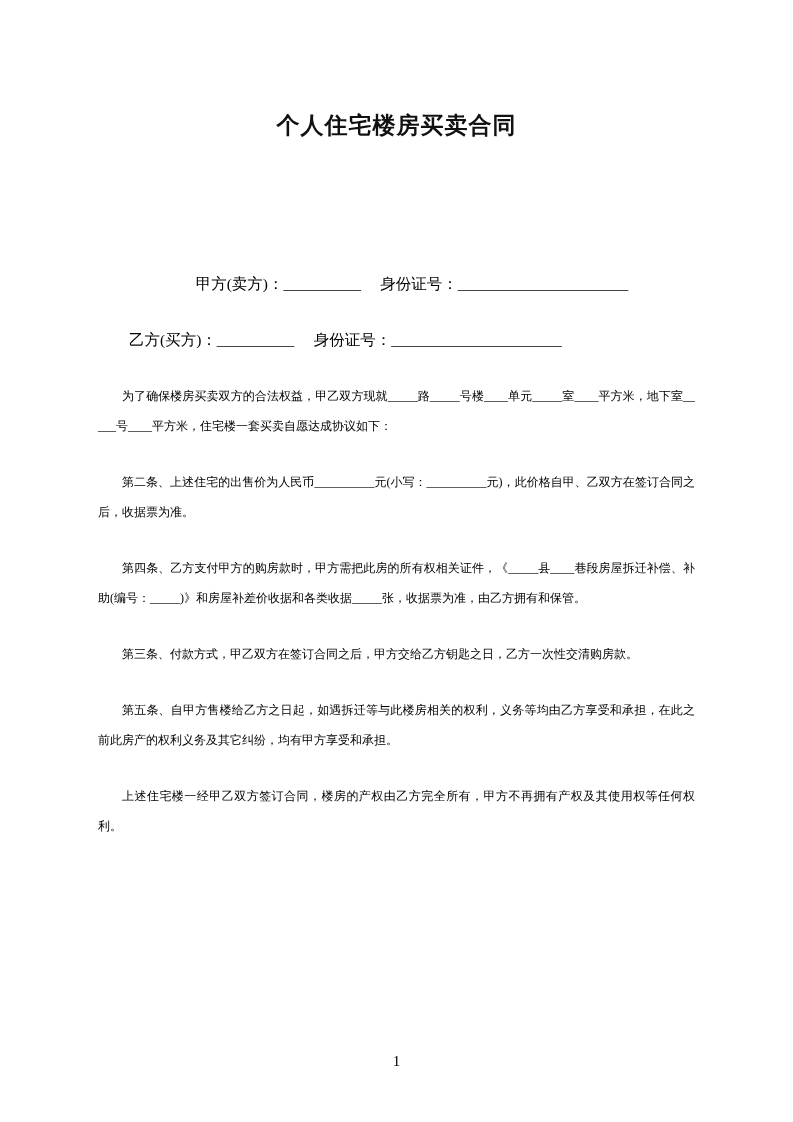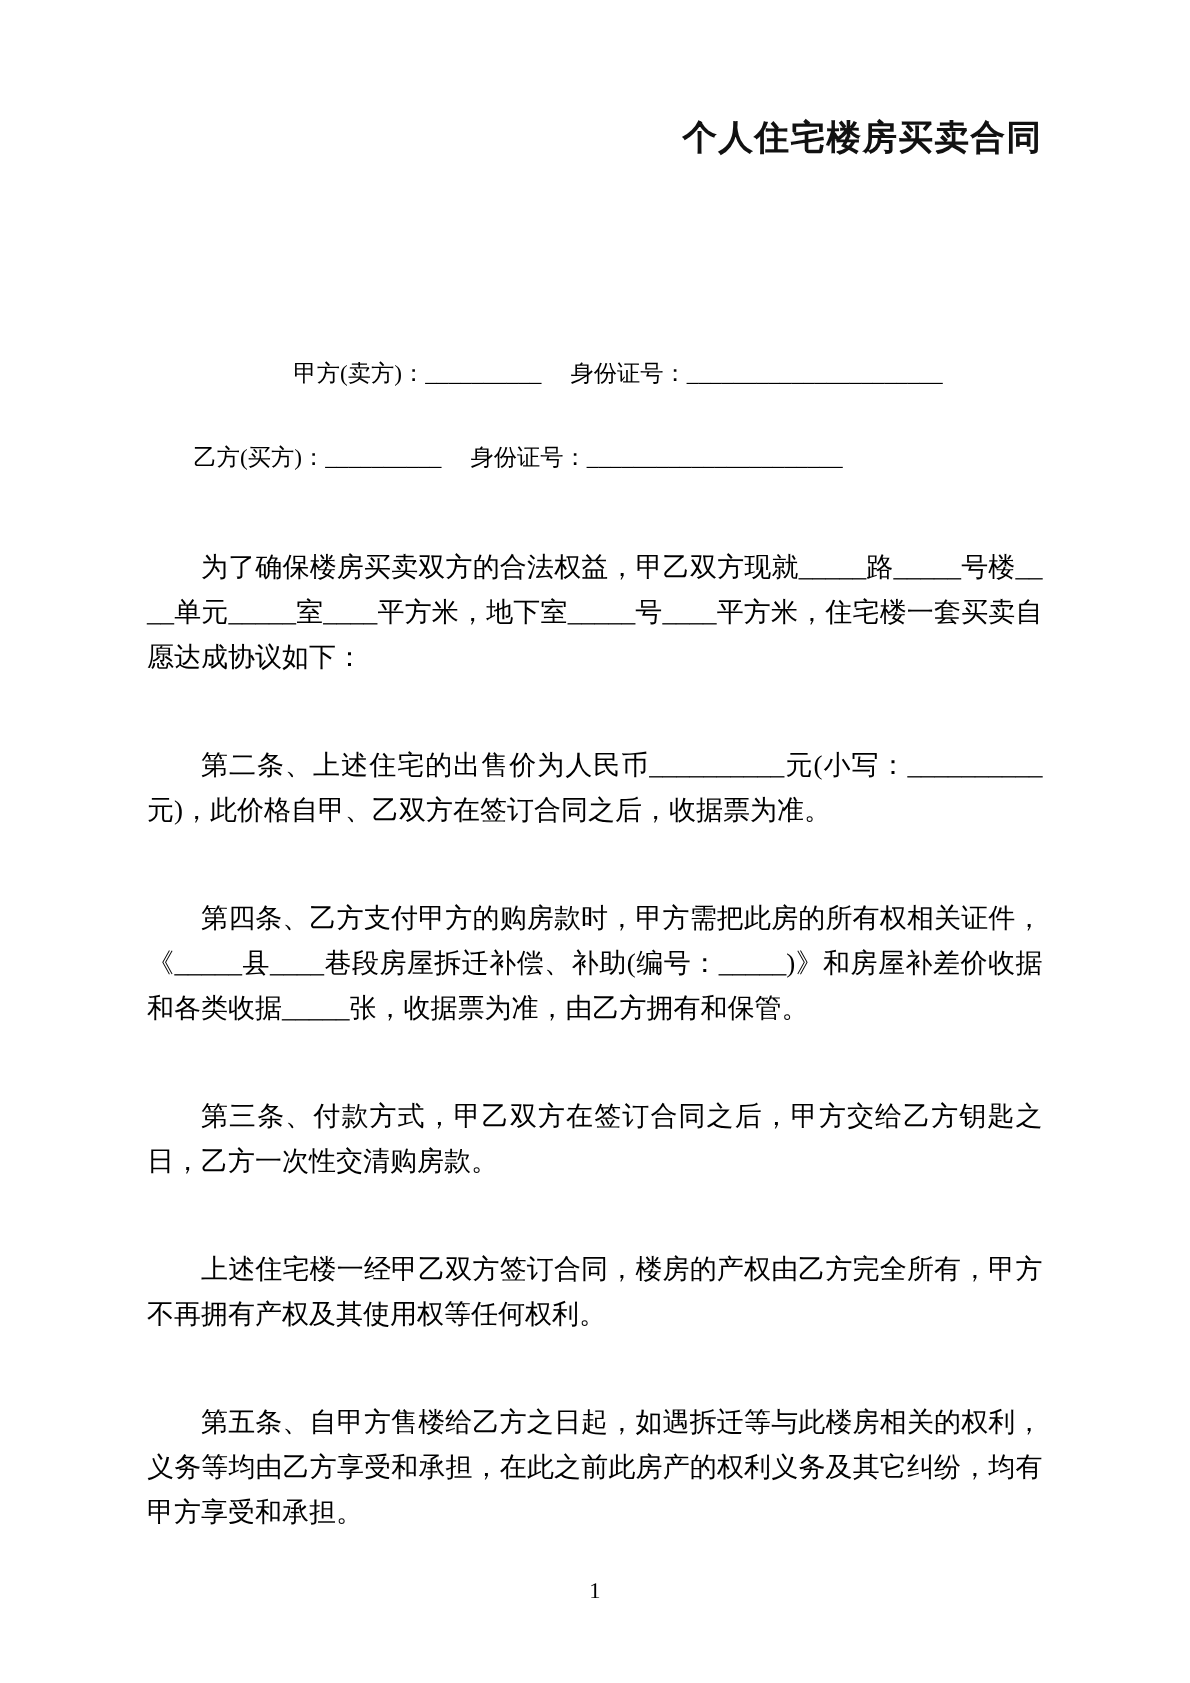--- a/index.html
+++ b/index.html
@@ -14,39 +14,39 @@
     overflow: hidden;
   }
   .page {
     width: 793px;
     height: 1122px;
     padding: 0 98px;
     position: relative;
     background: #ffffff;
   }
   .doc-title {
-    padding-top: 76px;
-    text-align: right;
+    padding-top: 110px;
+    text-align: center;
     font-size: 23px;
     font-weight: bold;
     letter-spacing: 1px;
     color: #111111;
   }
   .party-line {
     margin-top: 0;
     padding-left: 2em;
     font-size: 15.5px;
     line-height: 30px;
     white-space: pre-wrap;
   }
   .party-line.first { margin-top: 128px; text-align: center; }
   .party-line.second { margin-top: 26px; }
   .para {
-    margin-top: 42px;
-    font-size: 18px;
+    margin-top: 26px;
+    font-size: 12px;
     line-height: 30px;
     text-align: justify;
     text-indent: 2em;
     word-break: break-all;
   }
   .page-number {
     position: absolute;
     bottom: 52px;
     left: 0;
     width: 100%;
@@ -68,19 +68,19 @@
 
   <p class="para">为了确保楼房买卖双方的合法权益，甲乙双方现就_____路_____号楼____单元_____室____平方米，地下室_____号____平方米，住宅楼一套买卖自愿达成协议如下：</p>
 
 
   <p class="para">第二条、上述住宅的出售价为人民币__________元(小写：__________元)，此价格自甲、乙双方在签订合同之后，收据票为准。</p>
 
   <p class="para">第四条、乙方支付甲方的购房款时，甲方需把此房的所有权相关证件，《_____县____巷段房屋拆迁补偿、补助(编号：_____)》和房屋补差价收据和各类收据_____张，收据票为准，由乙方拥有和保管。</p>
 
   <p class="para">第三条、付款方式，甲乙双方在签订合同之后，甲方交给乙方钥匙之日，乙方一次性交清购房款。</p>
 
+  <p class="para">第五条、自甲方售楼给乙方之日起，如遇拆迁等与此楼房相关的权利，义务等均由乙方享受和承担，在此之前此房产的权利义务及其它纠纷，均有甲方享受和承担。</p>
+
   <p class="para">上述住宅楼一经甲乙双方签订合同，楼房的产权由乙方完全所有，甲方不再拥有产权及其使用权等任何权利。</p>
-
-  <p class="para">第五条、自甲方售楼给乙方之日起，如遇拆迁等与此楼房相关的权利，义务等均由乙方享受和承担，在此之前此房产的权利义务及其它纠纷，均有甲方享受和承担。</p>
 
   <div class="page-number">1</div>
 
 </div>
 
 </body></html>

